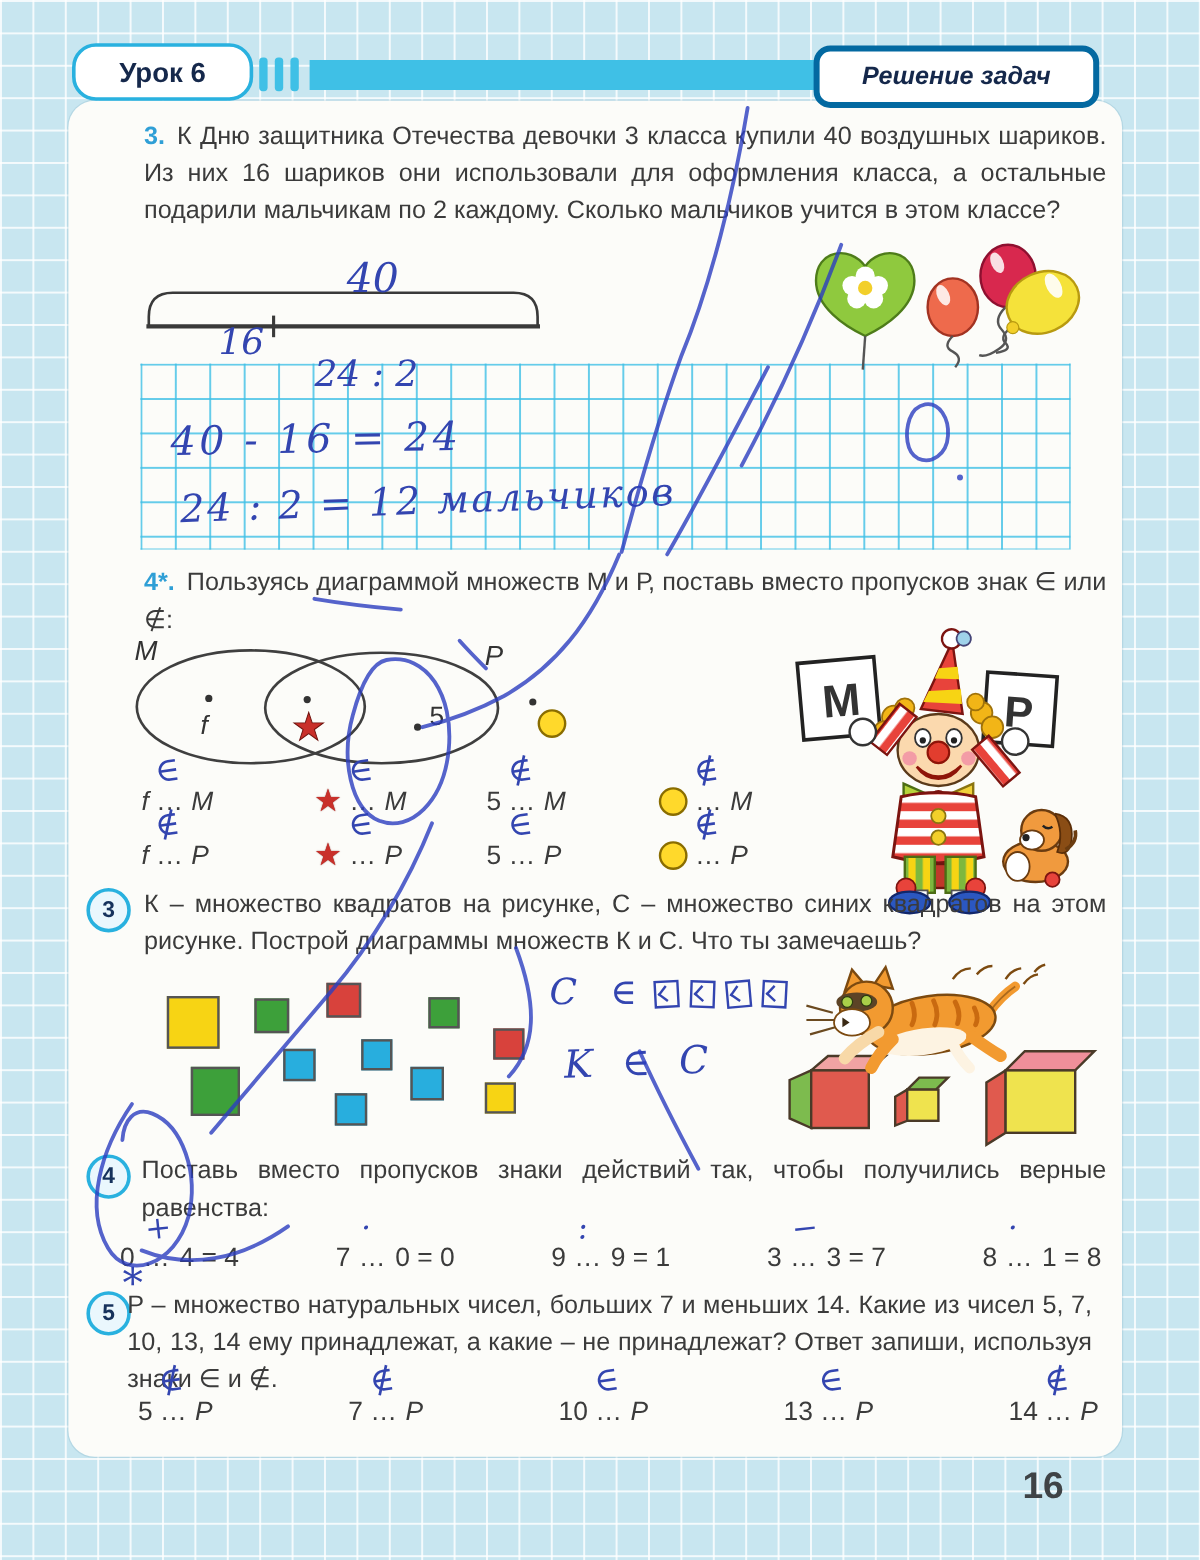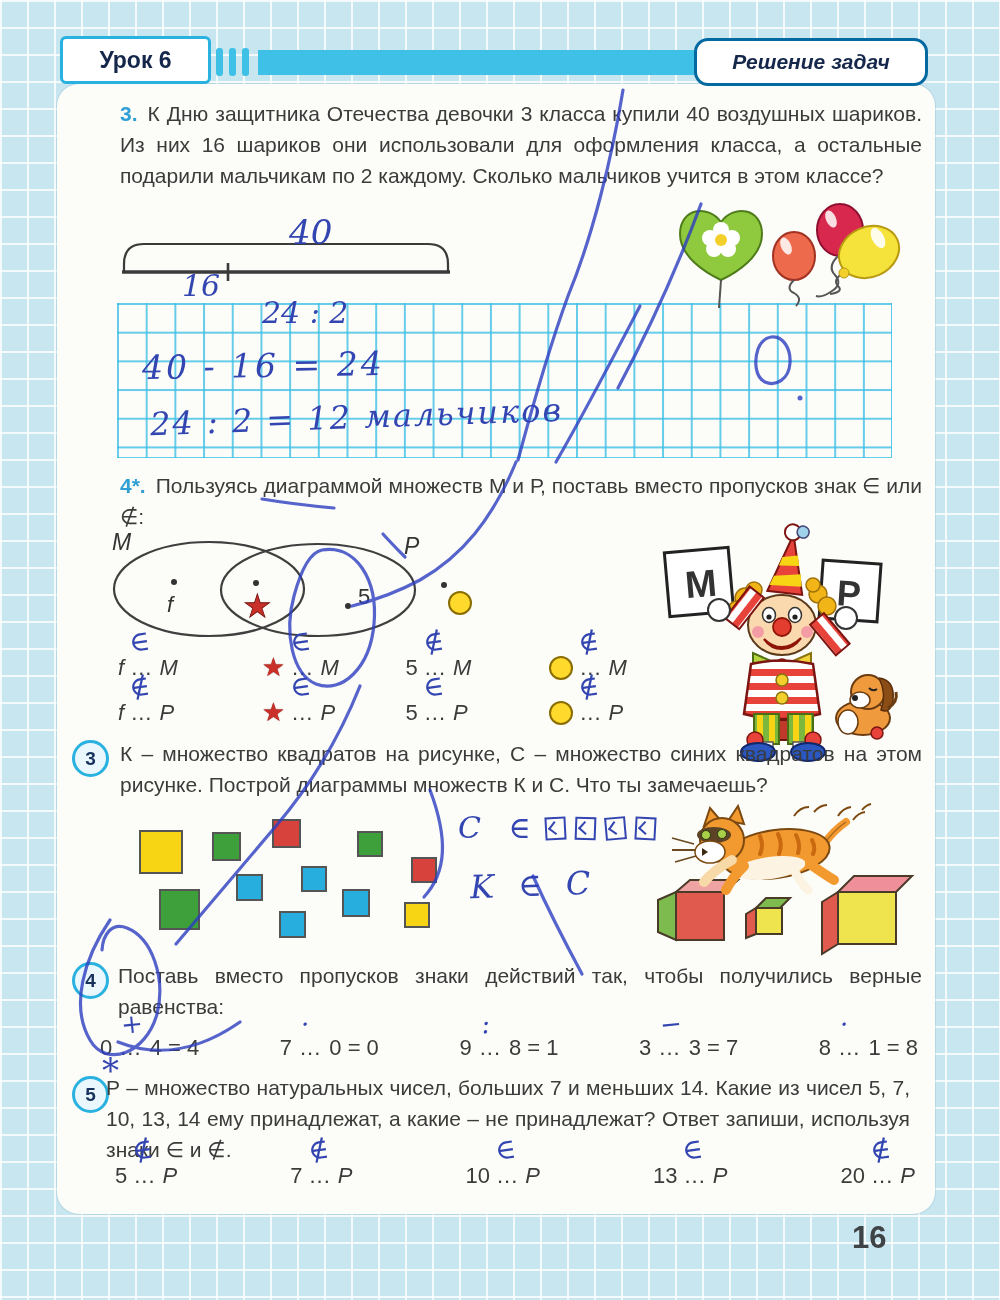--- a/index.html
+++ b/index.html
@@ -9,28 +9,28 @@
     background-color:#c8e6f0;
     background-image:
       linear-gradient(to right, rgba(255,255,255,.8) 2px, transparent 2px),
       linear-gradient(to bottom, rgba(255,255,255,.8) 2px, transparent 2px);
     background-size:27px 27px;
   }
   .card{position:absolute;left:57px;top:84px;width:878px;height:1130px;
     background:#fcfcf9;border-radius:22px;box-shadow:0 0 0 1px rgba(120,170,190,.25);}
   
   .lesson-box{position:absolute;left:60px;top:36px;width:145px;height:42px;background:#fff;
-    border:3px solid #29b1df;border-radius:6px;display:flex;align-items:center;justify-content:center;
+    border:3px solid #29b1df;border-radius:20px;display:flex;align-items:center;justify-content:center;
     font-weight:bold;font-size:23px;color:#15284b;z-index:6;}
   .ticks{position:absolute;left:216px;top:48px;display:flex;gap:6px;z-index:6;}
   .ticks i{width:7px;height:28px;background:#3fc0e6;border-radius:3px;}
   .title-bar{position:absolute;left:258px;top:50px;width:645px;height:25px;background:#3fc0e6;z-index:4;}
   .title-box{position:absolute;left:678px;top:38px;width:228px;height:42px;background:#fff;
-    border:3px solid #0369a1;border-radius:14px;display:flex;align-items:center;justify-content:center;
-    font-weight:bold;font-style:italic;font-size:21px;color:#15284b;z-index:6;margin-left:16px;}
+    border:5px solid #0369a1;border-radius:14px;display:flex;align-items:center;justify-content:center;
+    font-weight:bold;font-style:italic;font-size:21px;color:#15284b;z-index:6;}
   
   .para{position:absolute;color:#3b3b3b;font-size:21px;line-height:31px;text-align:justify;z-index:3;}
   .tnum{color:#2f9fd6;font-weight:bold;margin-right:10px;}
   .badge{position:absolute;width:31px;height:31px;border-radius:50%;border:3px solid #29b1df;background:#eaf7fd;
     color:#16325c;font-weight:bold;font-size:19px;display:flex;align-items:center;justify-content:center;z-index:3;}
   
   .hw{position:absolute;font-family:"DejaVu Serif",serif;font-style:italic;color:#3345b0;z-index:8;white-space:nowrap;}
   
   .sol-grid{position:absolute;left:117px;top:303px;width:774px;height:154px;z-index:2;
     background-image:
@@ -352,21 +352,21 @@
     <span>4 = 4</span>
   </div>
   <div class="eq">
     <span>7</span>
     <span class="dots-wrap"><span class="dots">...</span><span class="hw eqmark">·</span></span>
     <span>0 = 0</span>
   </div>
   <div class="eq">
     <span>9</span>
     <span class="dots-wrap"><span class="dots">...</span><span class="hw eqmark">:</span></span>
-    <span>8 = 1</span>
+    <span>9 = 1</span>
   </div>
   <div class="eq">
     <span>3</span>
     <span class="dots-wrap"><span class="dots">...</span><span class="hw eqmark">−</span></span>
     <span>3 = 7</span>
   </div>
   <div class="eq">
     <span>8</span>
     <span class="dots-wrap"><span class="dots">...</span><span class="hw eqmark">·</span></span>
     <span>1 = 8</span>
@@ -396,21 +396,21 @@
     <span>10</span>
     <span class="dots-wrap"><span class="dots">...</span><span class="hw vmark">∈</span></span>
     <span class="it">P</span>
   </div>
   <div class="t5">
     <span>13</span>
     <span class="dots-wrap"><span class="dots">...</span><span class="hw vmark">∈</span></span>
     <span class="it">P</span>
   </div>
   <div class="t5">
-    <span>20</span>
+    <span>14</span>
     <span class="dots-wrap"><span class="dots">...</span><span class="hw vmark">∉</span></span>
     <span class="it">P</span>
   </div>
 </div>
 
 <div class="pagenum">16</div>
 
 <svg class="scribble" style="left:0;top:0;" width="1000" height="1300" viewBox="0 0 1000 1300">
   <g fill="none" stroke="#2c3ec0" stroke-width="3.2" stroke-linecap="round" opacity=".8">
     <path d="M623,90 C612,158 592,238 568,296 C549,348 532,408 518,460"></path>

